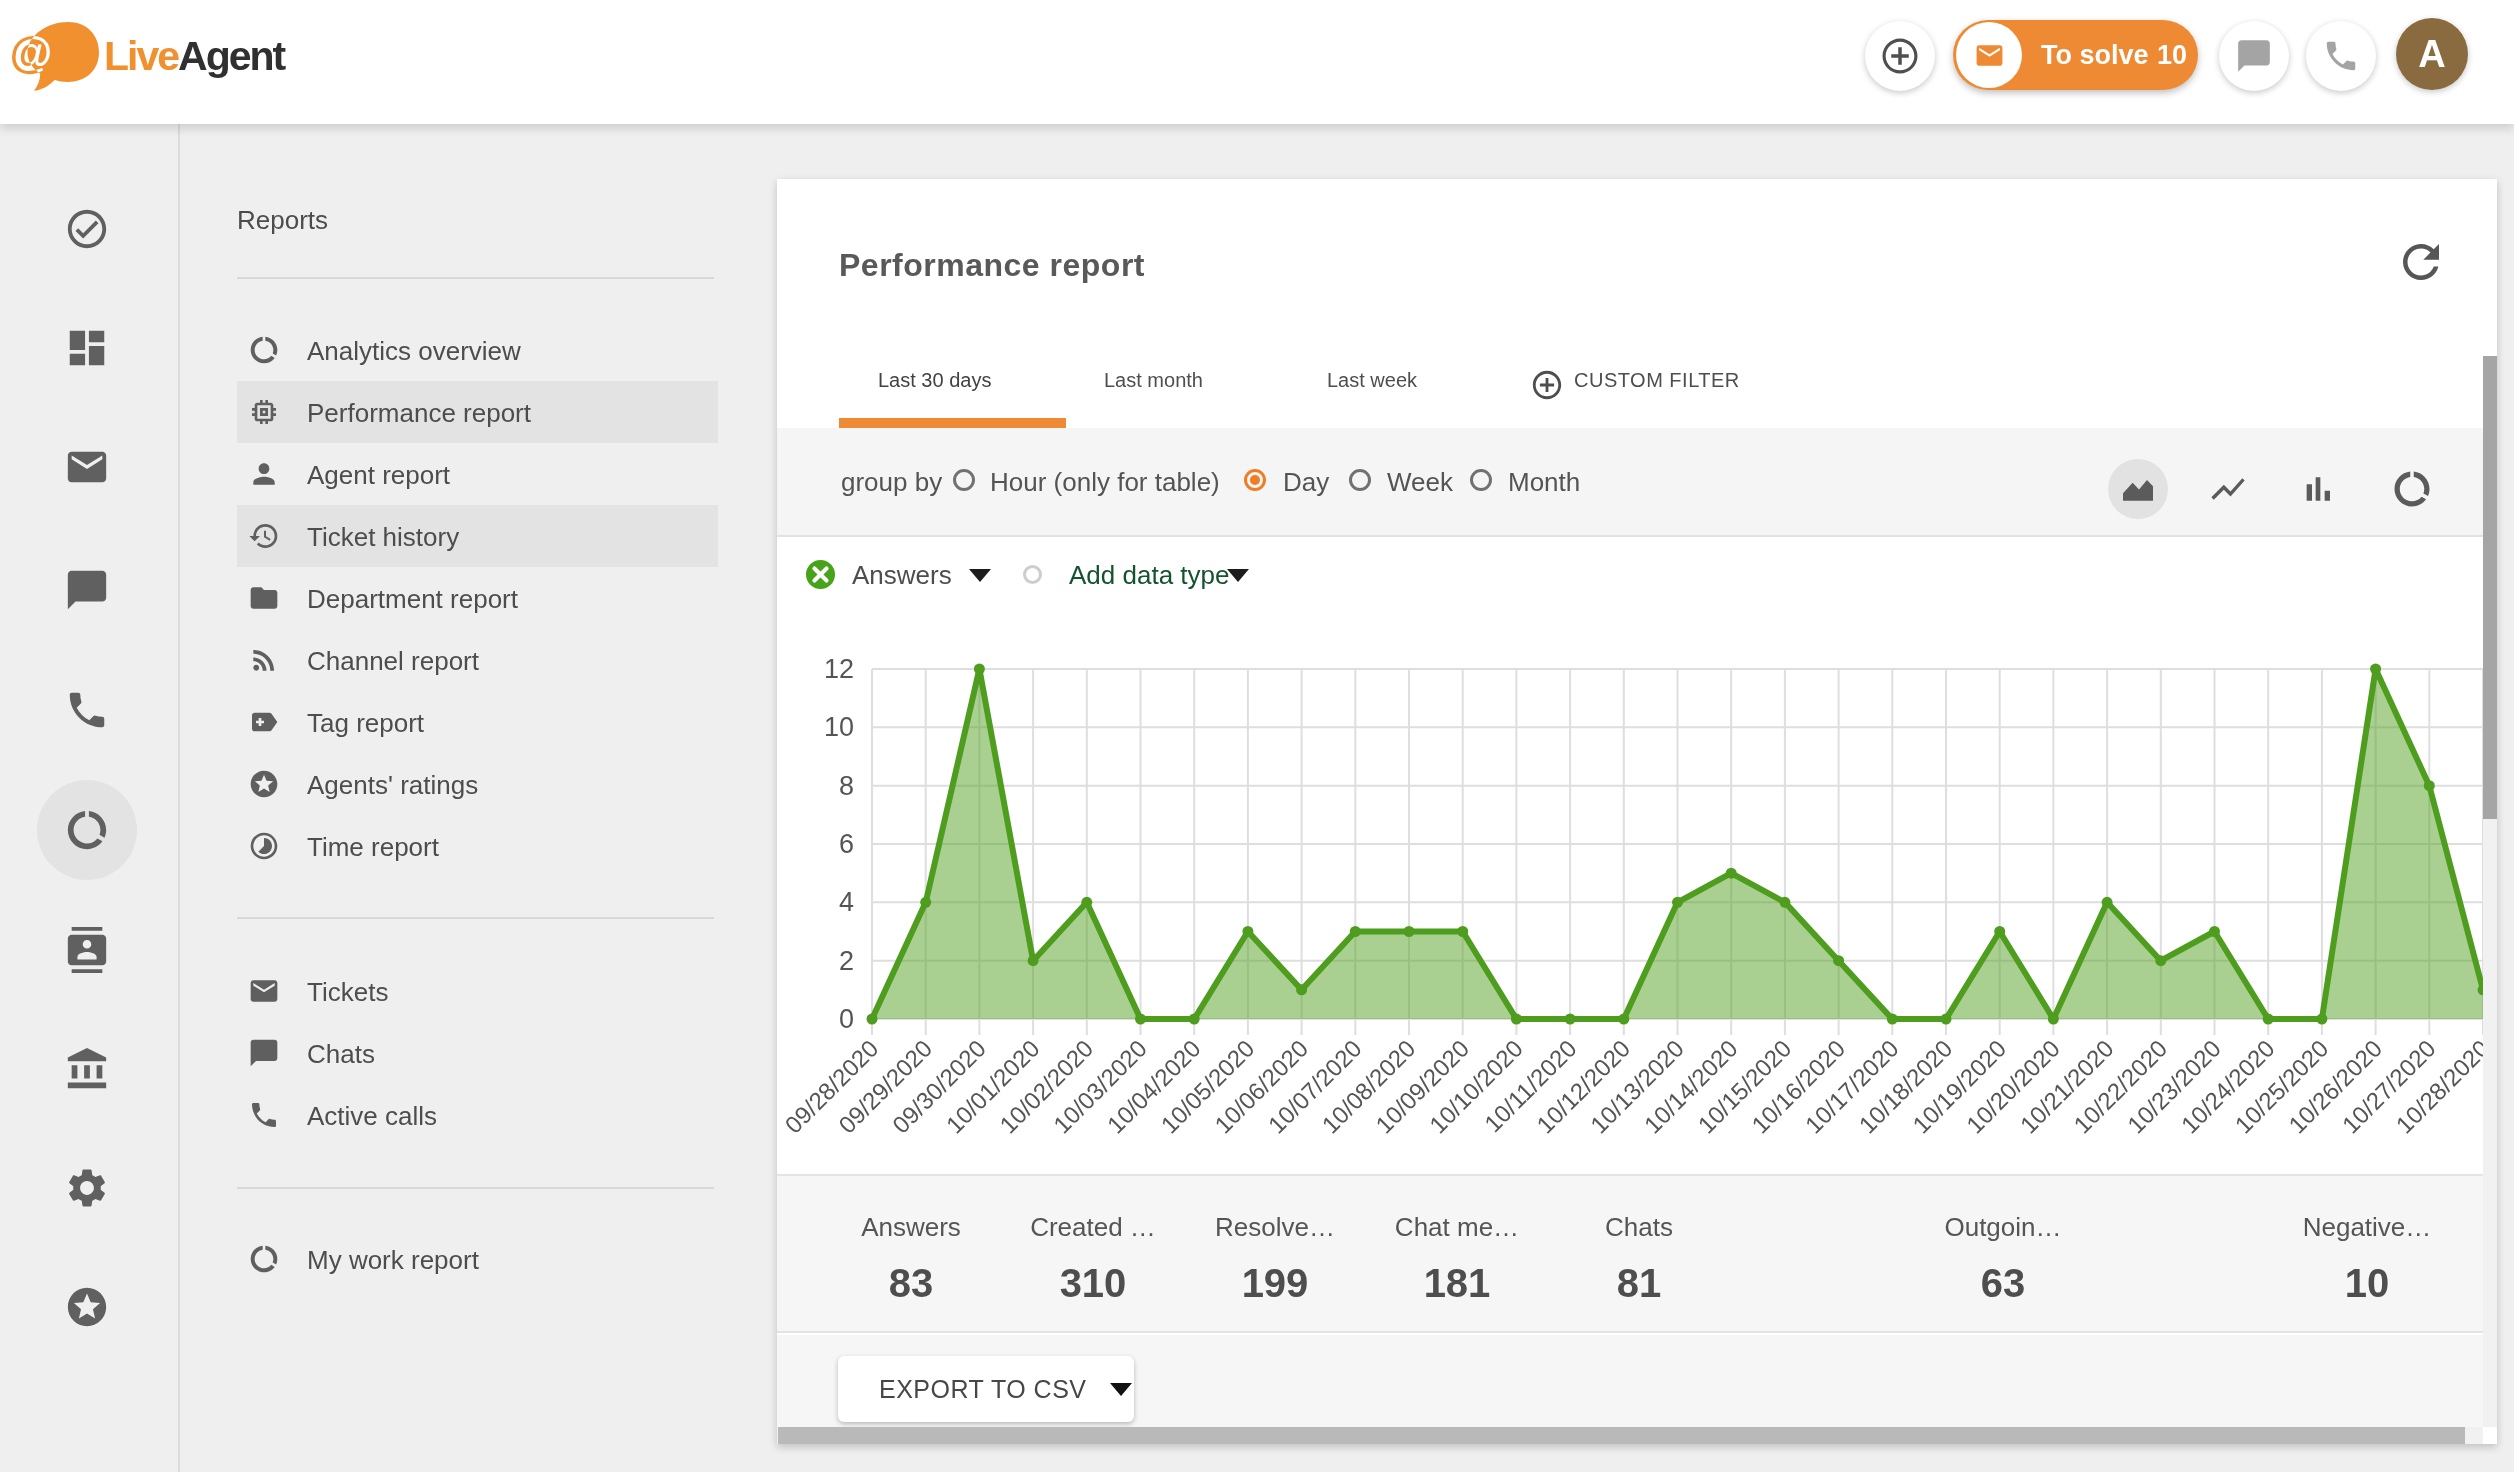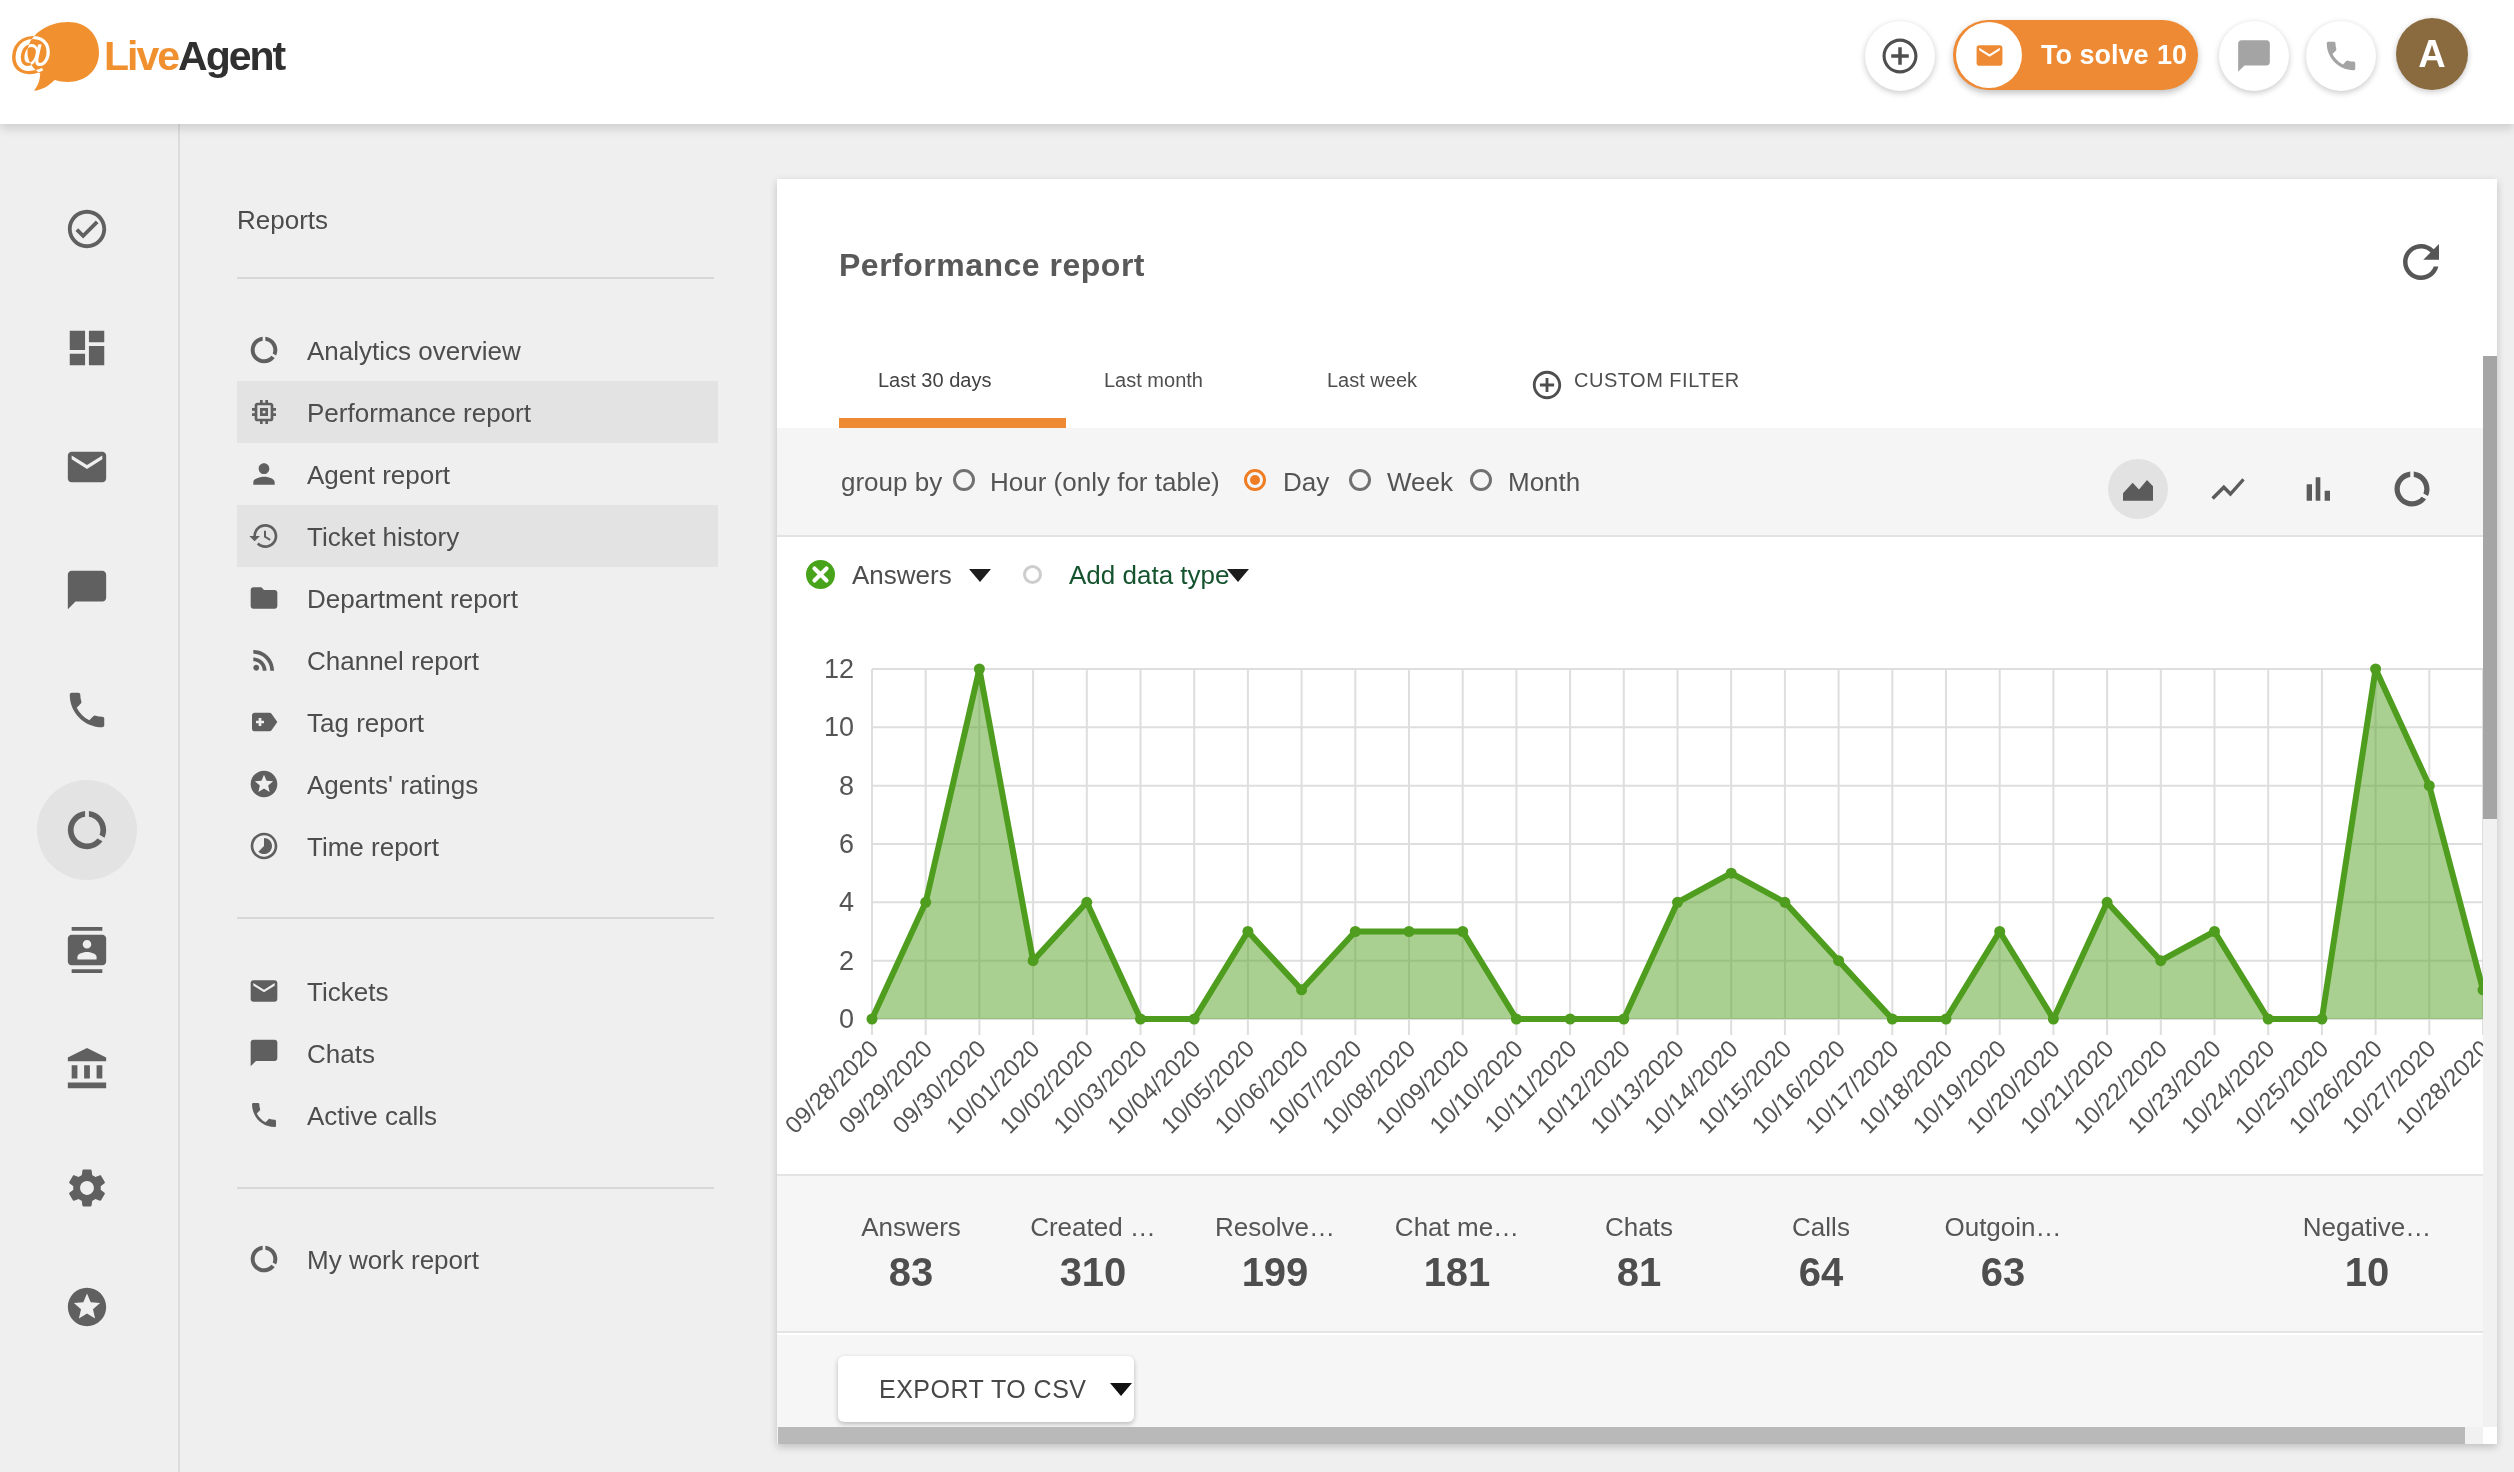--- a/index.html
+++ b/index.html
@@ -20,21 +20,21 @@
 #groupband{position:absolute;left:0;top:249px;width:1706px;height:109px;background:#f5f5f5;border-bottom:2px solid #e2e2e2}
 .radio{position:absolute;width:22px;height:22px;border-radius:50%;border:3px solid #717171;background:transparent}
 .radio-on{border-color:#ee7d23}
 .radio-on::after{content:"";position:absolute;left:3px;top:3px;width:10px;height:10px;border-radius:50%;background:#ee7d23}
 .gtxt{position:absolute;font-size:26px;color:#545454}
 .cticon{position:absolute;width:60px;height:60px;border-radius:50%;display:flex;align-items:center;justify-content:center}
 .caret{position:absolute;width:0;height:0;border-left:11px solid transparent;border-right:11px solid transparent;border-top:13px solid #1c1c1c}
 #statband{position:absolute;left:0;top:995px;width:1706px;height:159px;background:#f6f6f6;border-top:2px solid #e4e4e4;border-bottom:2px solid #e4e4e4}
 .stat{position:absolute;top:0;width:182px;text-align:center}
 .stat .lb{display:block;margin-top:36px;font-size:26px;color:#555;white-space:nowrap}
-.stat .num{display:block;margin-top:7px;font-size:40px;font-weight:bold;color:#4e4e4e}
+.stat .num{display:block;margin-top:18px;font-size:40px;font-weight:bold;color:#4e4e4e}
 #exportband{position:absolute;left:0;top:1156px;width:1706px;height:92px;background:#f6f6f6}
 #exportbtn{position:absolute;left:61px;top:21px;width:296px;height:66px;background:#fff;border-radius:6px;box-shadow:0 2px 5px rgba(0,0,0,.25);font-size:25px;color:#474747;display:flex;align-items:center;letter-spacing:.5px;white-space:nowrap}
 #vsb{position:absolute;left:1706px;top:177px;width:14px;height:1071px;background:#f1f1f1}
 #vsbthumb{position:absolute;left:0;top:0;width:14px;height:463px;background:#a5a5a5}
 #hsb{position:absolute;left:0;top:1248px;width:1720px;height:17px;background:#f1f1f1}
 #hsbthumb{position:absolute;left:1px;top:0;width:1687px;height:17px;background:#b9b9b9}
 #hsbcorner{position:absolute;left:1706px;top:1248px;width:14px;height:17px;background:#fff}
 </style></head>
 <body>
 
@@ -385,24 +385,20 @@
         <span class="num">199</span>
       </div>
       <div class="stat" style="left:589px">
         <span class="lb">Chat me…</span>
         <span class="num">181</span>
       </div>
       <div class="stat" style="left:771px">
         <span class="lb">Chats</span>
         <span class="num">81</span>
       </div>
-      <div class="stat" style="left:953px">
-        <span class="lb">Calls</span>
-        <span class="num">64</span>
-      </div>
       <div class="stat" style="left:1135px">
         <span class="lb">Outgoin…</span>
         <span class="num">63</span>
       </div>
       <div class="stat" style="left:1499px">
         <span class="lb">Negative…</span>
         <span class="num">10</span>
       </div>
     </div>
   <div id="exportband">

